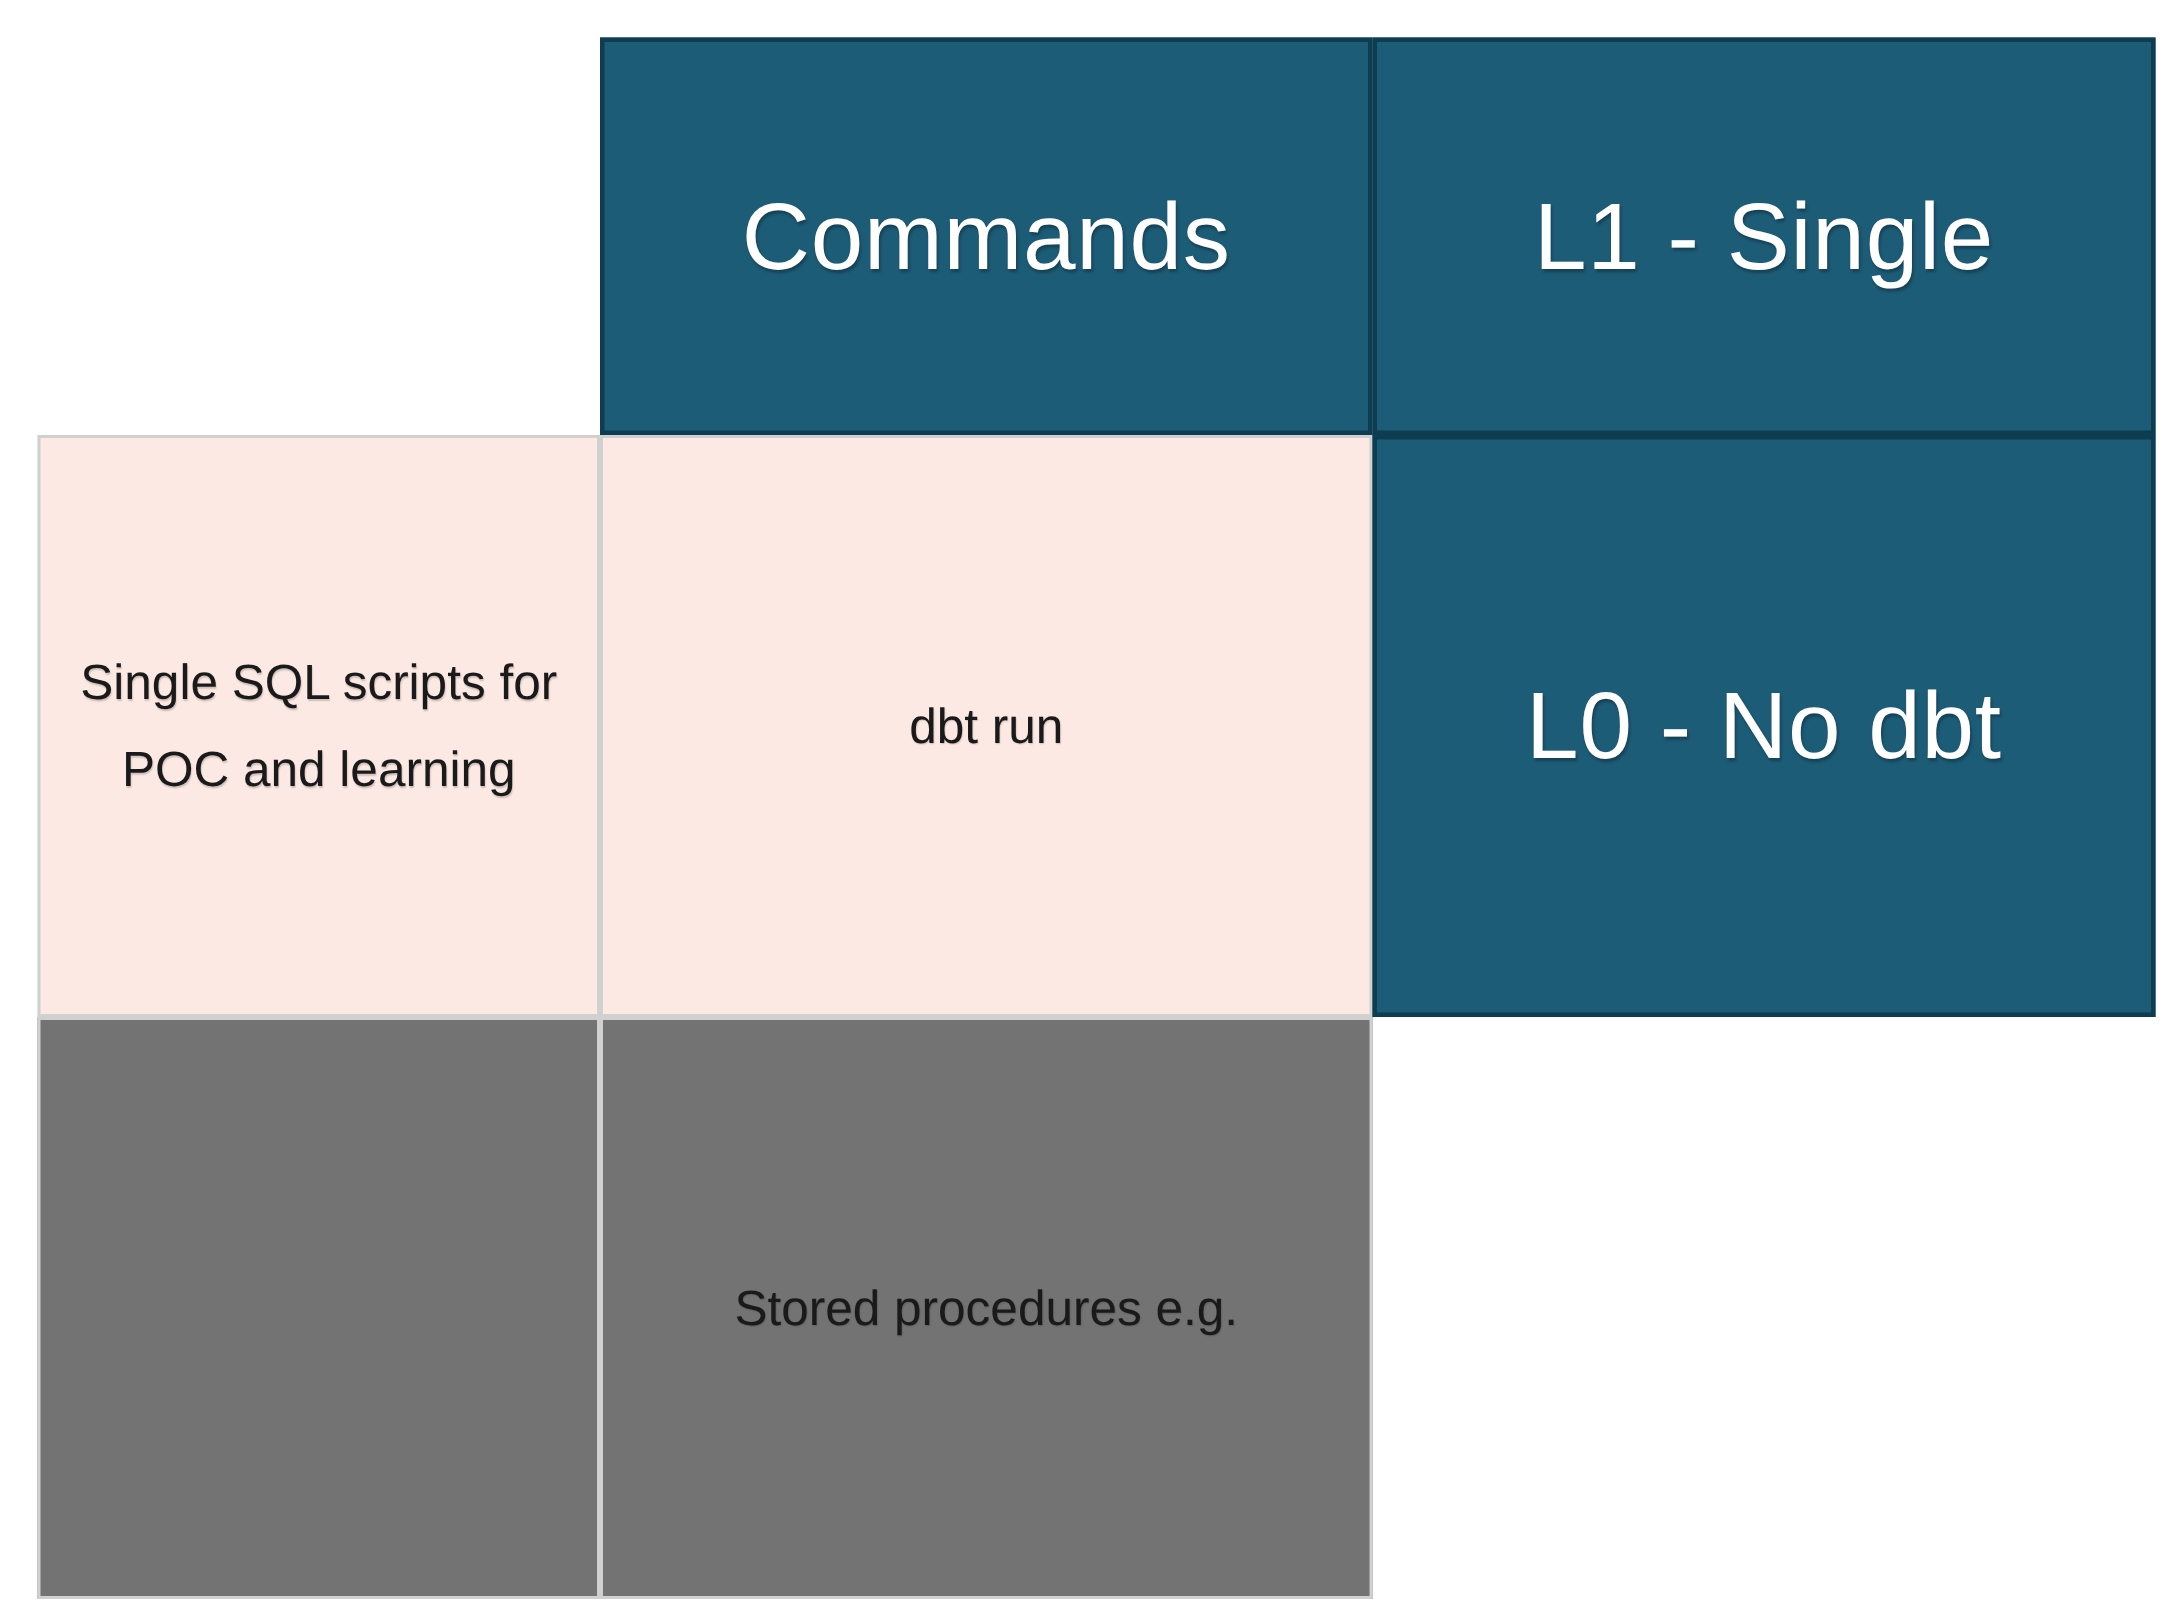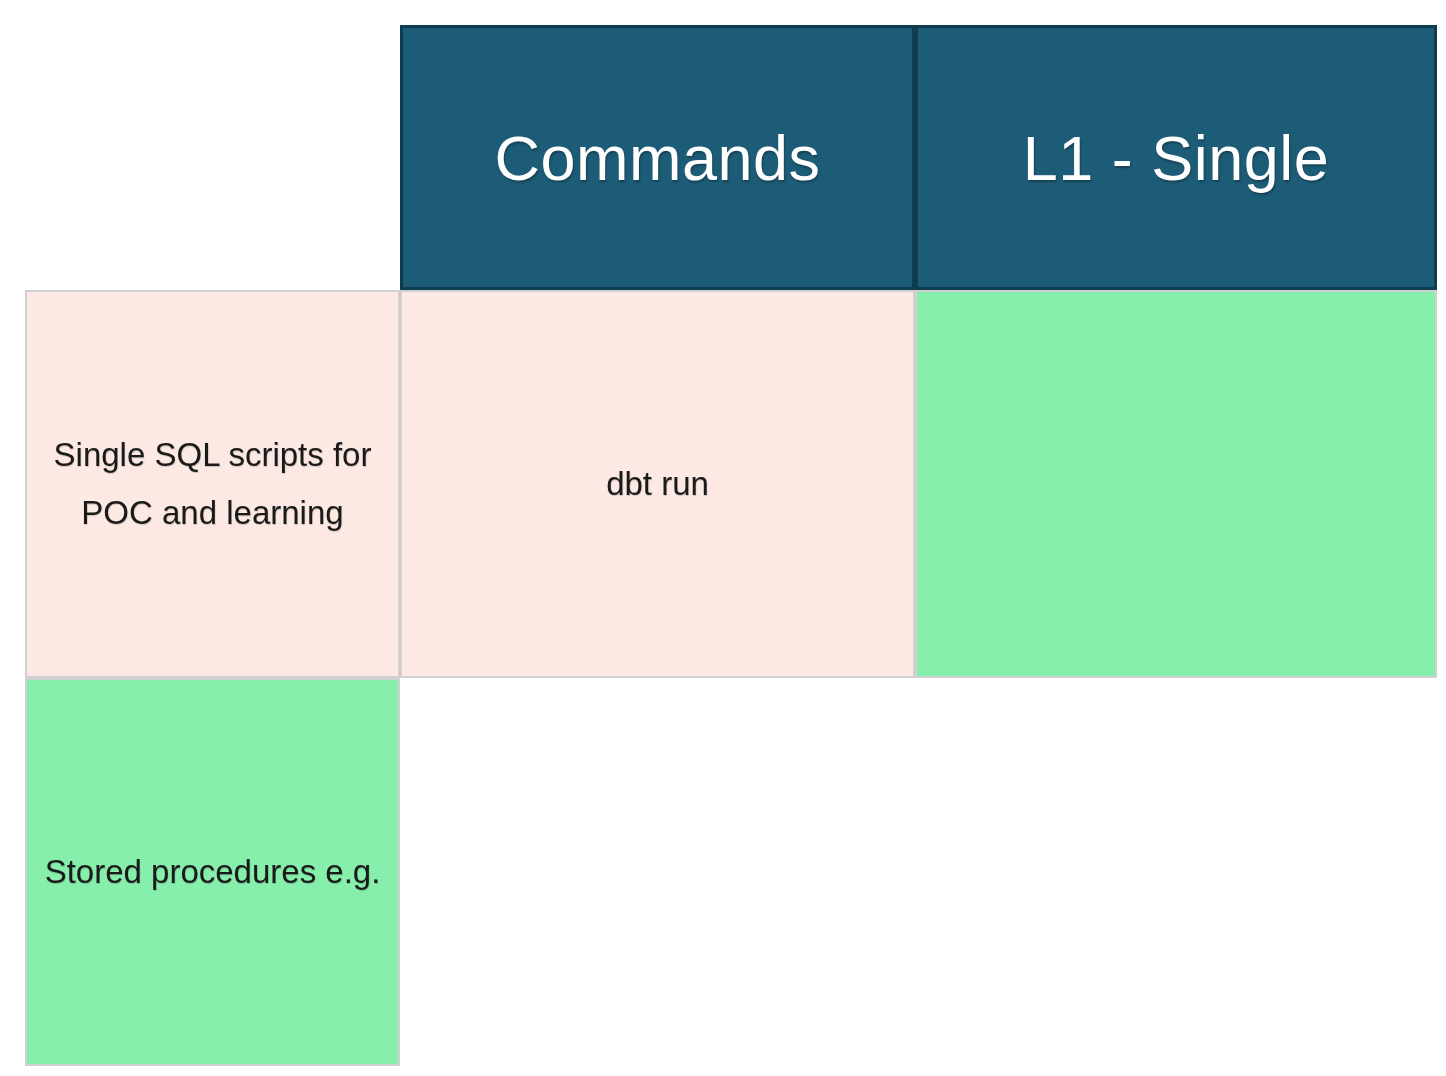--- a/index.html
+++ b/index.html
@@ -33,21 +33,21 @@
   }
   .head {
     background: #1d5c77;
     border: 3px solid #0e3c50;
     color: #ffffff;
     font-size: 63px;
     letter-spacing: 0.5px;
     text-shadow: 1px 2px 2px rgba(10, 35, 47, 0.45);
   }
   .data {
-    background: #86efac;
+    background: #737373;
     border: 2px solid #d0d0d0;
     color: #1a1a1a;
     font-size: 33px;
     line-height: 1.75;
     text-shadow: 0.5px 1px 1px rgba(0, 0, 0, 0.18);
   }
   .data.highlight {
     background: #fce9e4;
   }
   .data .inner {
@@ -64,20 +64,21 @@
     <div class="cell head">Commands</div>
 
     <div class="cell head">L1 - Single</div>
     <div class="cell data highlight">
       <div class="inner">Single SQL scripts for POC and learning</div>
     </div>
     <div class="cell data highlight">
       <div class="inner">dbt run</div>
     </div>
 
+    <div class="cell head">L0 - No dbt</div>
     <div class="cell data">
       <div class="inner"></div>
     </div>
     <div class="cell data">
       <div class="inner">Stored procedures e.g.</div>
     </div>
 
   </div>
 </div>
 

